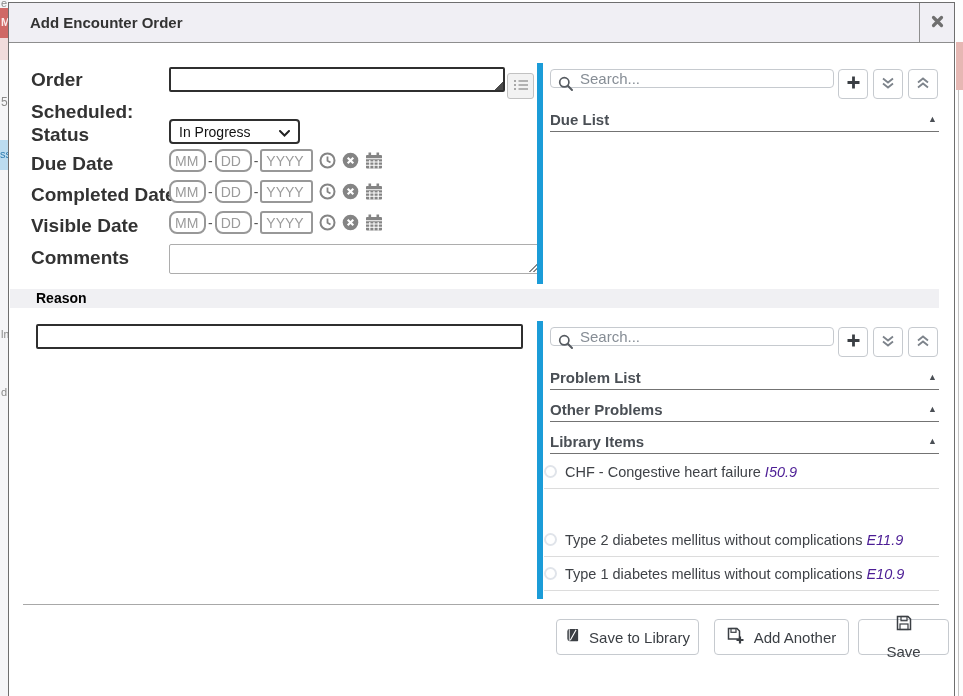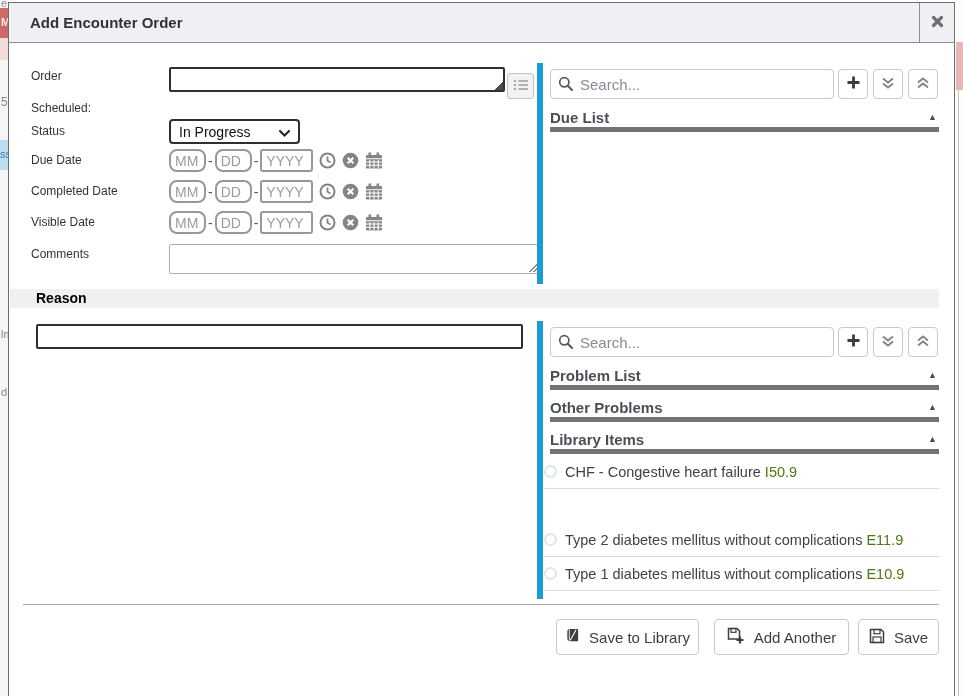--- a/index.html
+++ b/index.html
@@ -18,21 +18,21 @@
   .bg-right-pink { position:absolute; left:956px; top:42px; width:7px; height:48px; background:#e6b7b3; }
   .bg-right-line { position:absolute; left:958px; top:90px; width:1px; height:606px; background:#c2c2c2; }
 
   
   .modal { position:absolute; left:8px; top:2px; width:947px; height:700px; background:#fff; border:1px solid #6e6e6e; }
   .modal-header { position:absolute; left:0; top:0; width:100%; height:40px; background:#f0eff4; border-bottom:1px solid #8e8e8e; display:flex; }
   .modal-title { flex:1; line-height:40px; padding-left:21px; font-size:15px; font-weight:bold; color:#333; }
   .modal-close { width:35px; height:40px; border:none; border-left:1px solid #8e8e8e; background:transparent; display:flex; align-items:center; justify-content:center; cursor:pointer; }
 
   
-  .flabel { position:absolute; left:22px; font-size:12px; color:#333; }
+  .flabel { position:absolute; left:22px; font-size:19px; color:#333;font-weight:bold; }
   .dark-input { position:absolute; border:2px solid #2f2f2f; border-radius:2px; background:#fff; font-size:14px; padding:0 6px; color:#222; }
   .order-input { left:160px; top:64px; width:336px; height:25px;
     background-image:linear-gradient(315deg, #4a4a4a 6px, transparent 6px); background-color:#fff; }
   .list-btn { position:absolute; left:498px; top:70px; width:27px; height:26px; background:#f2f2f2; border:1px solid #c2c2c2; border-radius:3px; display:flex; align-items:center; justify-content:center; cursor:pointer; }
   .status-select { position:absolute; left:160px; top:116px; width:131px; height:25px; border:2px solid #2f2f2f; border-radius:4px; background:#fff; display:flex; align-items:center; justify-content:space-between; padding:0 8px; font-size:14px; color:#111; cursor:pointer; }
   .date-row { position:absolute; left:160px; height:23px; display:flex; align-items:center; }
   .date-input { border:2px solid #989898; border-radius:3px; height:23px; font-size:14px; color:#333; padding:0 4px; }
   .date-input::placeholder { color:#9b9b9b; }
   .di-mm, .di-dd { width:37px;border-radius:8px; }
   .di-yy { width:53px; }
@@ -42,38 +42,38 @@
   .comments-ta { width:100%; height:100%; border:1px solid #adadad; border-radius:2px; resize:none; font-family:"Liberation Sans",sans-serif; font-size:13px; padding:2px 4px; }
   .grip { position:absolute; right:2px; bottom:2px; width:10px; height:10px; pointer-events:none;
     background:linear-gradient(135deg, transparent 0 46%, #8a8a8a 46% 56%, transparent 56% 70%, #8a8a8a 70% 80%, transparent 80%); }
   .reason-bar { position:absolute; left:1px; top:286px; width:929px; height:19px; background:#f0f0f3; font-size:14px; font-weight:bold; color:#000; line-height:19px; padding-left:26px; }
   .reason-input { left:27px; top:321px; width:487px; height:25px; }
 
   
   .vbar { position:absolute; left:528px; width:6px; background:#1b9cd8; }
   .vbar1 { top:60px; height:221px; }
   .vbar2 { top:318px; height:278px; }
-  .search-wrap { position:absolute; left:541px; width:284px; height:30px; }
+  .search-wrap { position:absolute; left:541px; width:284px; height:19px; }
   .search-input { width:100%; height:100%; border:1px solid #c6cacf; border-radius:4px; padding:0 8px 0 29px; font-size:15px; color:#333; font-family:"Liberation Sans",sans-serif; }
   .search-input::placeholder { color:#868d95; }
   .search-glass { position:absolute; left:8px; top:7px; pointer-events:none; }
   .icon-btn { position:absolute; width:30px; height:30px; border:1px solid #c6cacf; border-radius:4px; background:#fff; display:flex; align-items:center; justify-content:center; cursor:pointer; }
-  .section-hdr { position:absolute; left:541px; width:389px; height:25px; border-bottom:5px solid #737373; display:flex; justify-content:space-between; align-items:center; cursor:pointer; }
+  .section-hdr { position:absolute; left:541px; width:389px; height:25px; border-bottom:1px solid #737373; display:flex; justify-content:space-between; align-items:center; cursor:pointer; }
   .section-hdr .txt { font-size:15px; font-weight:bold; color:#4a4f55; }
   .section-hdr .tri { font-size:9px; color:#4a4f55; margin-right:2px; }
   .lib-item { position:absolute; left:535px; width:395px; height:34px; border-bottom:1px solid #dcdcdc; display:flex; align-items:center; gap:8px; font-size:14.5px; color:#3f4247; }
   .lib-radio { width:13px; height:13px; border:2px solid #e0e4ea; border-radius:50%; background:#fff; flex:none; cursor:pointer; }
-  .lib-code { color:#4d7c0f; }
+  .lib-code { color:#4c1d95;font-style:italic; }
 
   
   .footer-divider { position:absolute; left:14px; top:601px; width:916px; height:1px; background:#a8a8a8; }
   .fbtn { position:absolute; top:616px; height:36px; border:1px solid #c6cacf; border-radius:4px; background:#fff; display:flex; align-items:center; justify-content:center; gap:9px; font-size:15px; color:#3b3f44; cursor:pointer; font-family:"Liberation Sans",sans-serif; }
   .fbtn-lib { left:547px; width:143px; }
   .fbtn-add { left:705px; width:135px; }
-  .fbtn-save { left:849px; width:81px; }
+  .fbtn-save { left:849px; width:91px;flex-direction:column; }
 </style>
 </head>
 <body>
 
 <div class="screen">
 
   <div class="bg-left">
     <span class="bg-frag" style="left:1px; top:-3px;">e</span>
   </div>
   <div class="bg-red"><span>M</span></div>

